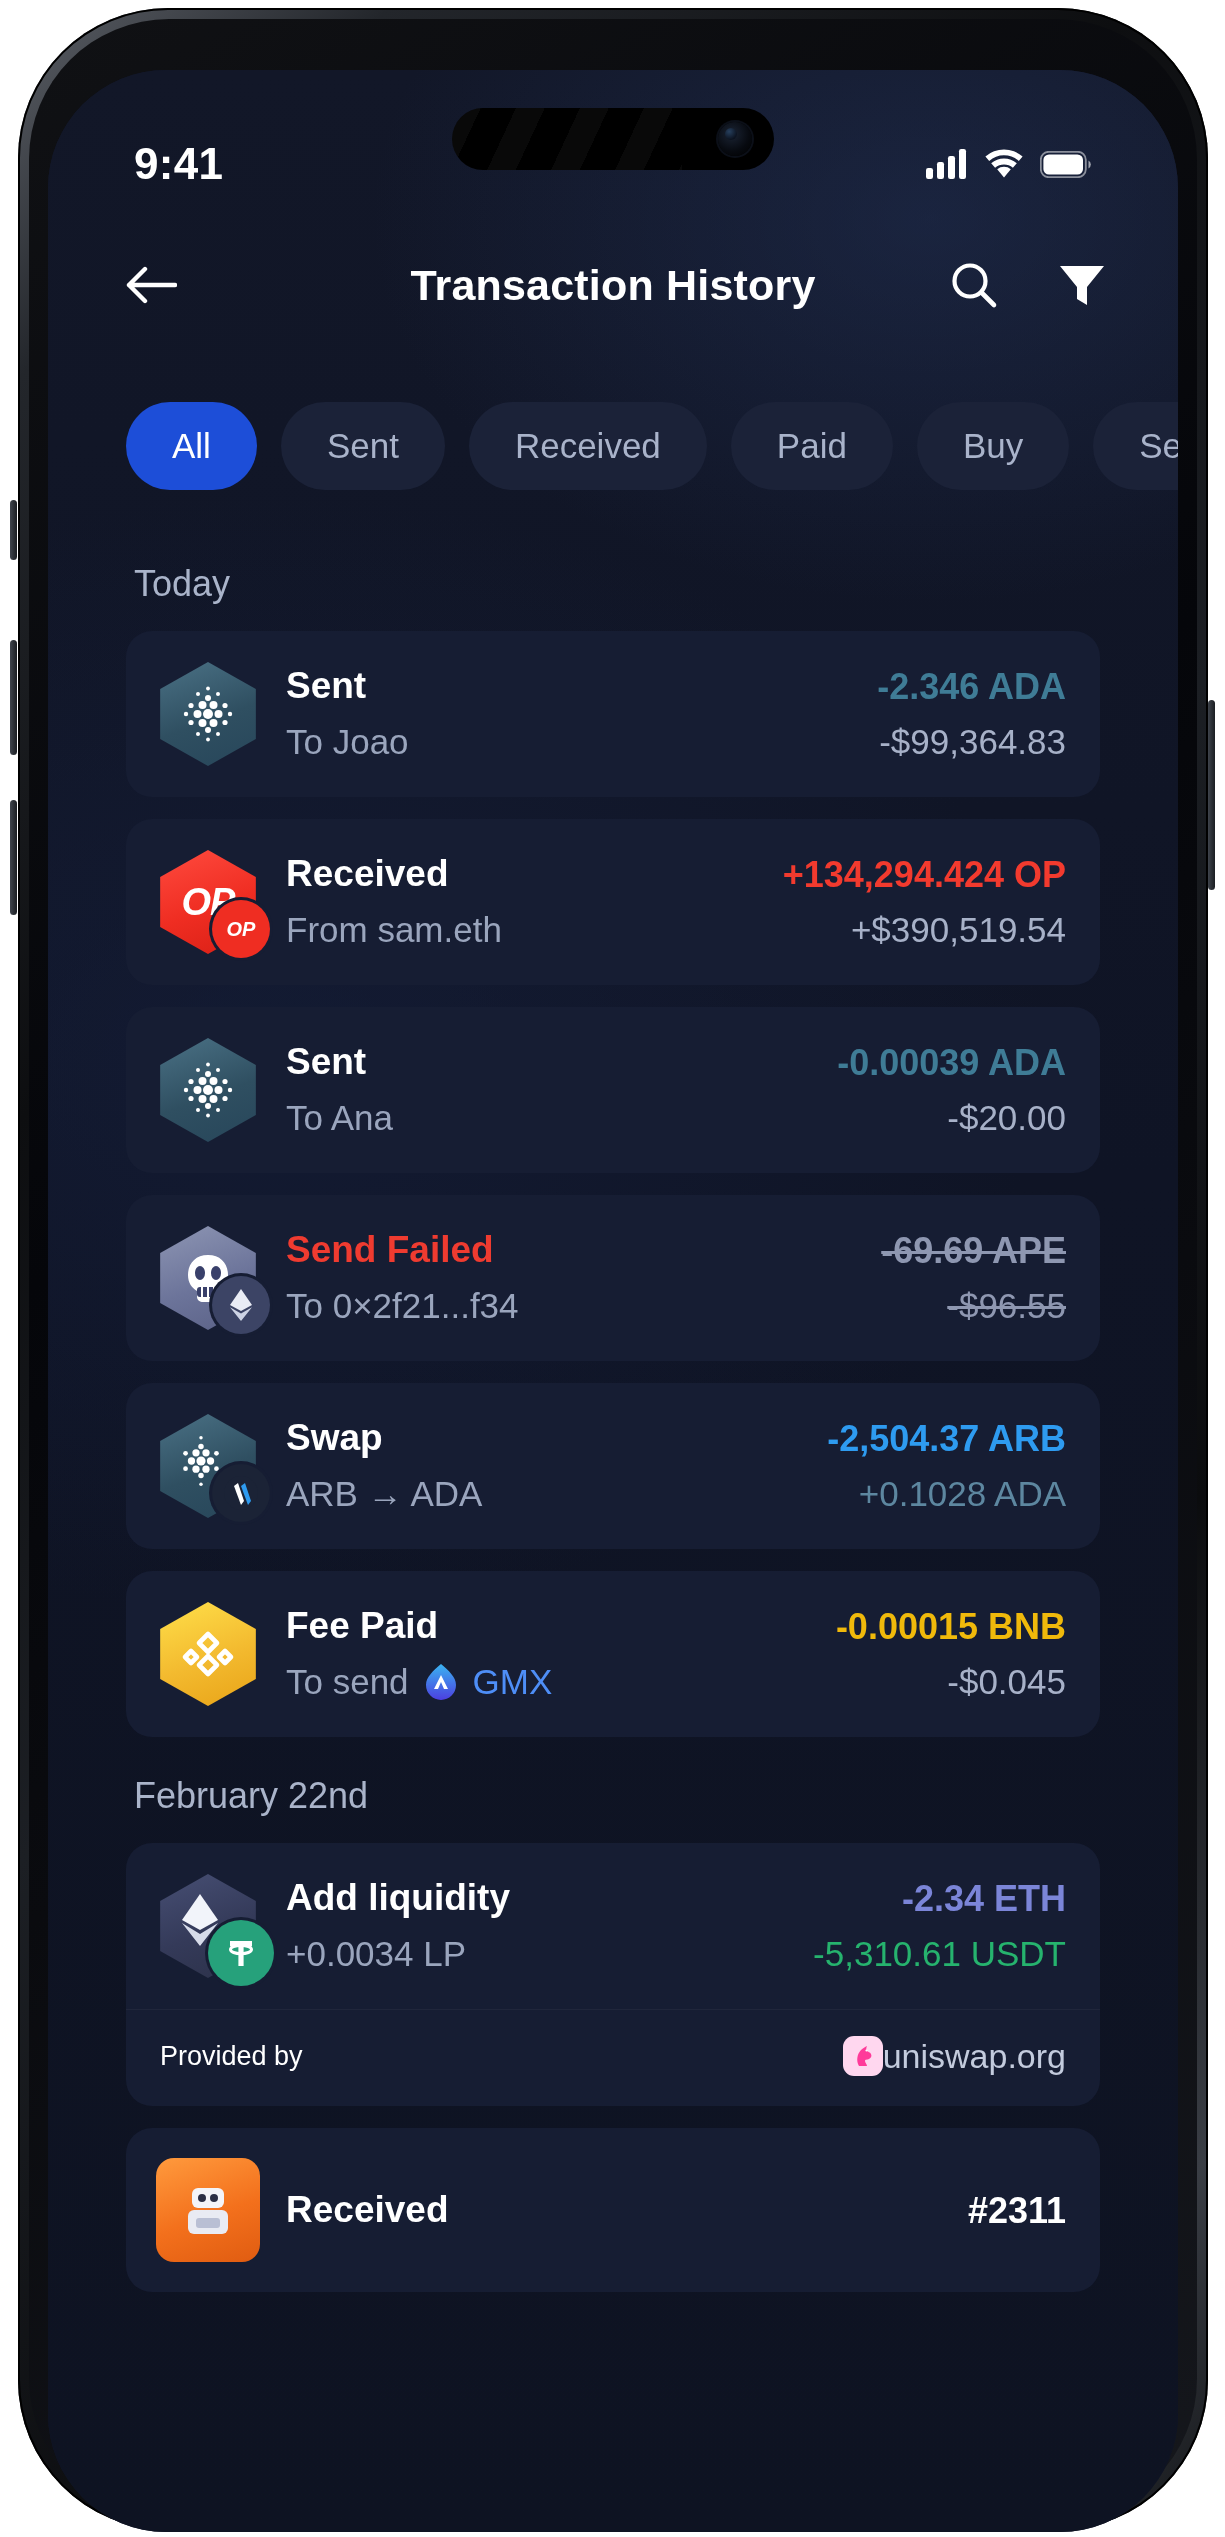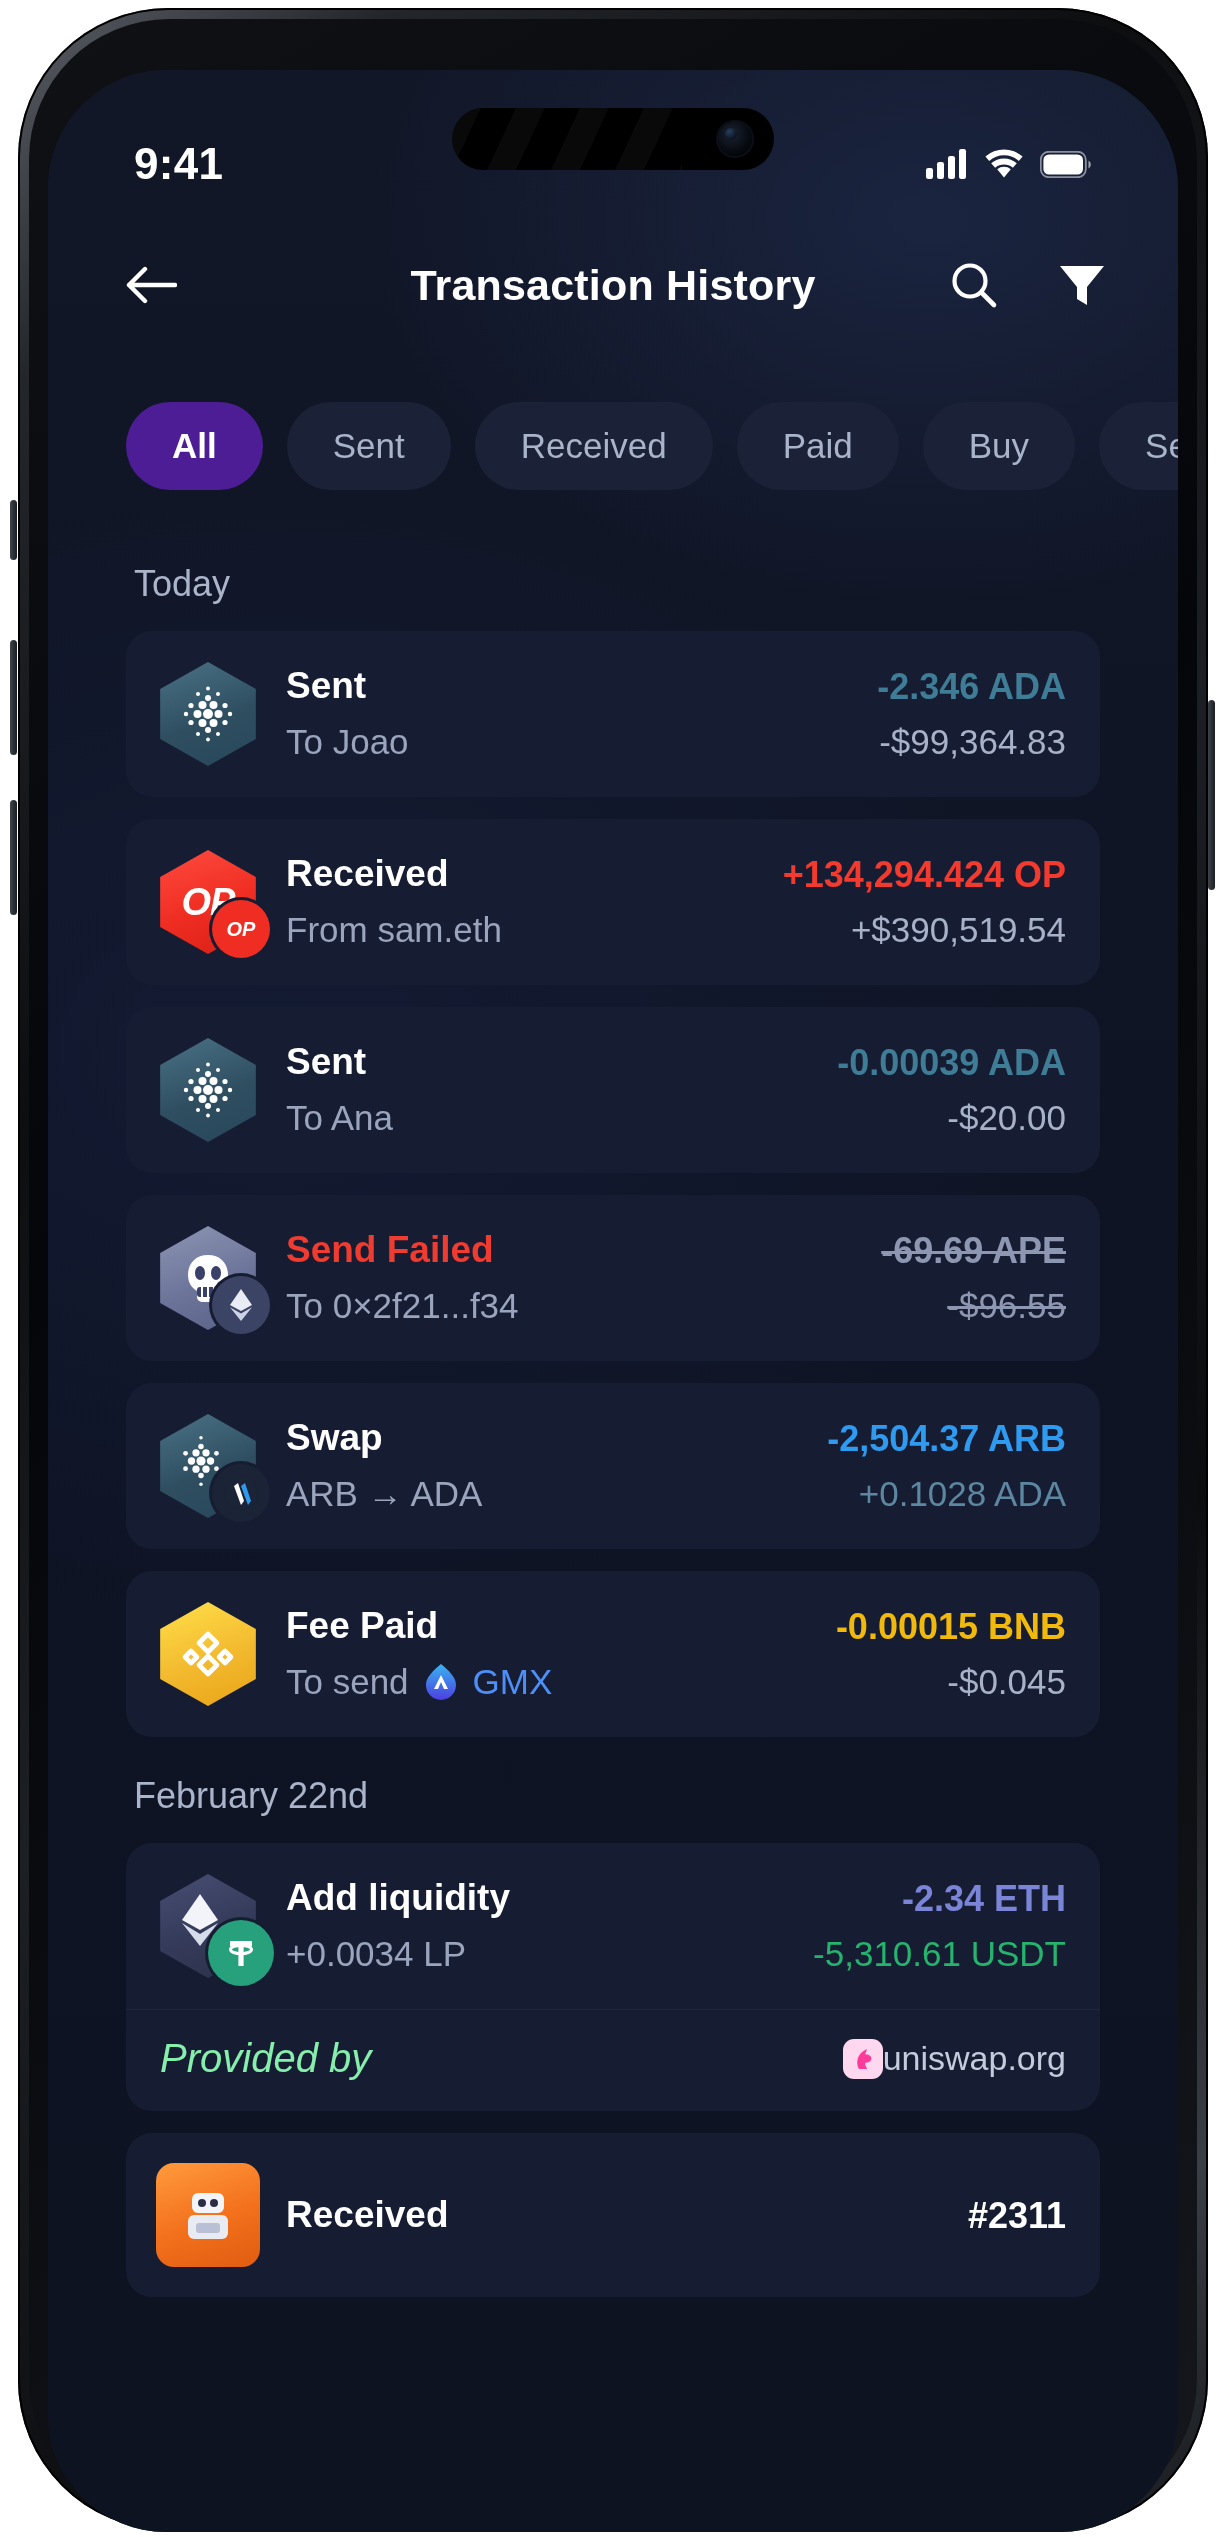--- a/index.html
+++ b/index.html
@@ -114,21 +114,21 @@
   }
   .chip {
     flex: 0 0 auto;
     height: 88px; border-radius: 48px;
     display:flex; align-items:center; justify-content:center;
     padding: 0 46px;
     background: #1b2238;
     color: #a9b3ca; font-size: 35px; font-weight: 500;
     white-space:nowrap;
   }
-  .chip.active { background: #4c1d95; color:#fff; font-weight:700; }
+  .chip.active { background: #1d4ed8; color:#fff; font-weight:400; }
 
   
   .list {
     position:absolute; top: 455px; left:0; right:0; bottom:0;
     padding: 0 78px; z-index:4; overflow:hidden;
   }
   .section-label {
     color:#aab4ca; font-size: 36px; font-weight: 400;
     margin: 38px 0 26px 8px;
   }
@@ -180,21 +180,21 @@
   .row-right { text-align:right; flex:0 0 auto; padding-left: 18px; }
   .amt-top { font-size: 36px; font-weight: 600; line-height:1.25; white-space:nowrap;}
   .amt-bot { font-size: 35px; font-weight: 500; line-height:1.3; margin-top: 10px; color:#a7b1c8; white-space:nowrap;}
   .strike { text-decoration: line-through; text-decoration-thickness: 3px; }
 
   .provider {
     display:flex; align-items:center; justify-content:space-between;
     padding: 26px 34px 30px 34px;
     border-top: 1px solid rgba(255,255,255,0.045);
   }
-  .provider-left { color:#86efac; font-size: 40px; font-style: italic; }
+  .provider-left { color:#ffffff; font-size: 27px; }
   .provider-right { display:flex; align-items:center; color:#c3cbdd; font-size: 34px; }
   .uni-logo {
     width:40px;height:40px;border-radius:11px;background:#ffd7ef;
     display:flex;align-items:center;justify-content:center;
   }
   .gmx-logo{ width:40px;height:40px; display:inline-flex; }
   .gmx-text{ color:#4e8ef7; }
 </style>
 </head>
 <body>

